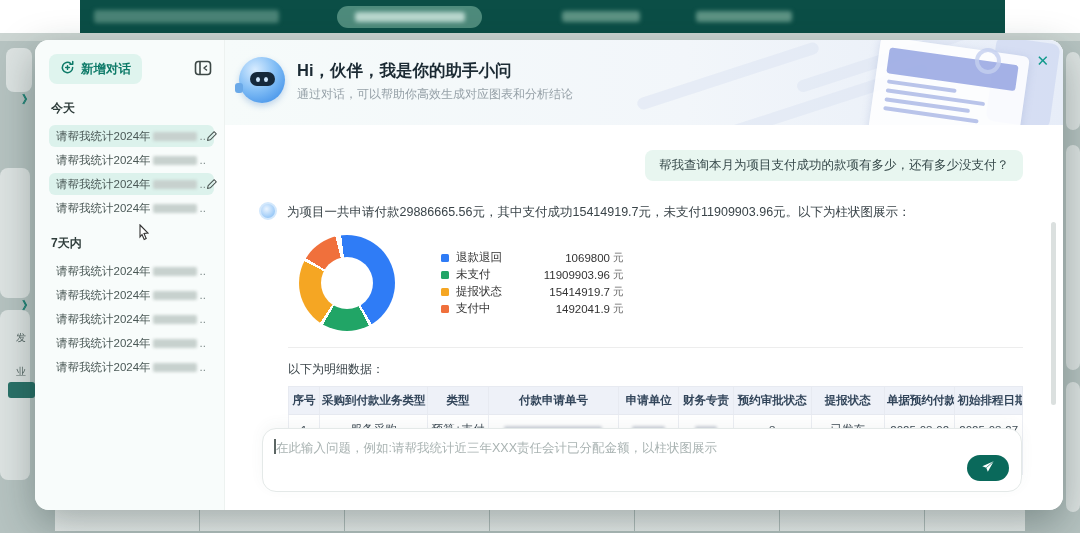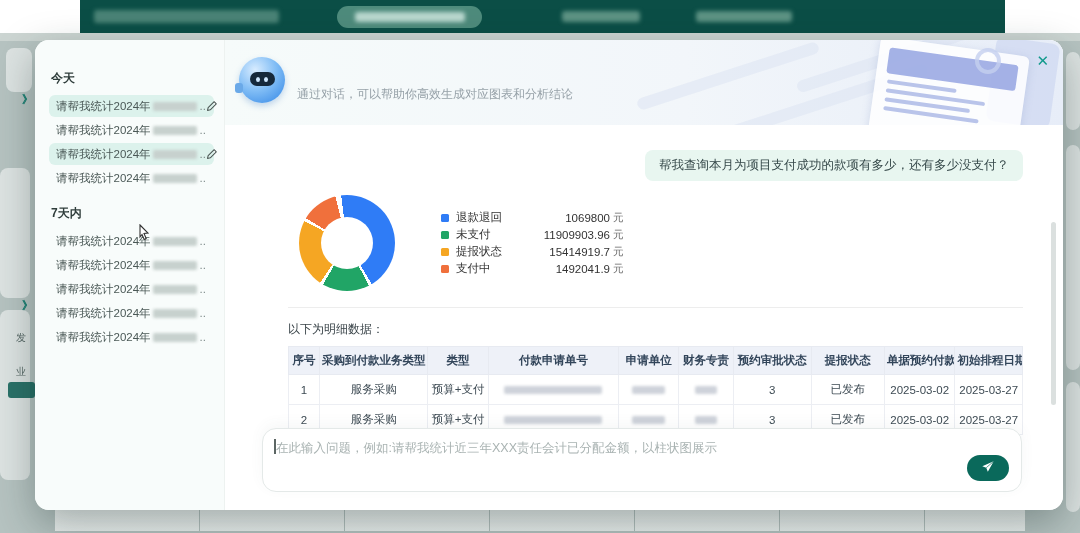--- a/index.html
+++ b/index.html
@@ -129,20 +129,41 @@
   <div class="bg-han" style="left:16px;top:365px;">业</div>
   <div class="bg-btn"></div>
   <div class="bg-card" style="left:1066px;top:52px;width:14px;height:78px;"></div>
   <div class="bg-card" style="left:1066px;top:145px;width:14px;height:225px;"></div>
   <div class="bg-card" style="left:1066px;top:382px;width:14px;height:130px;"></div>
   <div class="bg-grid"></div>
 
   <div class="modal">
 
     <div class="side">
+      <div class="side-top">
+        <button class="newchat">
+          <span>
+            <svg width="15" height="15" viewBox="0 0 16 16" fill="none">
+              <path d="M13.5 8a5.5 5.5 0 1 1-2.2-4.4" stroke="#0d7a68" stroke-width="1.6" stroke-linecap="round"></path>
+              <path d="M13.6 1.6v3h-3" stroke="#0d7a68" stroke-width="1.6" stroke-linecap="round" stroke-linejoin="round"></path>
+              <path d="M8 6v4M6 8h4" stroke="#0d7a68" stroke-width="1.5" stroke-linecap="round"></path>
+            </svg>
+          </span>
+          <span>新增对话</span>
+        </button>
+        <button class="collapse-btn">
+          <span>
+            <svg width="20" height="20" viewBox="0 0 20 20" fill="none">
+              <rect x="2.5" y="3.5" width="15" height="13" rx="3" stroke="#3c4745" stroke-width="1.6"></rect>
+              <path d="M7 4v12" stroke="#3c4745" stroke-width="1.6"></path>
+              <path d="M13.5 8l-2.5 2 2.5 2" stroke="#3c4745" stroke-width="1.5" stroke-linecap="round" stroke-linejoin="round"></path>
+            </svg>
+          </span>
+        </button>
+      </div>
 
       <div class="grp-label">今天</div>
       <div class="conv active">
         <span class="txt">请帮我统计2024年</span>
         <span class="blurline"></span>
         <span class="dots">..</span>
         <span class="acts">
           <button class="iconbtn">
             <svg width="12" height="12" viewBox="0 0 14 14" fill="none">
                 <path d="M9.5 2l2.5 2.5L5 11.5l-3.2.7.7-3.2L9.5 2z" stroke="#4a5553" stroke-width="1.2" stroke-linejoin="round"></path>
@@ -233,29 +254,34 @@
           </div>
           <div class="lens"></div>
         </div>
         <div class="robot">
           <div class="visor">
               <div class="eye l"></div>
               <div class="eye r"></div>
             </div>
           <div class="ear"></div>
         </div>
+        <div class="head-title">Hi，伙伴，我是你的助手小问</div>
         <div class="head-sub">通过对话，可以帮助你高效生成对应图表和分析结论</div>
         <button class="close-btn">✕</button>
       </div>
 
       <div class="content">
         <div class="user-row">
           <div class="user-bubble">帮我查询本月为项目支付成功的款项有多少，还有多少没支付？</div>
         </div>
 
+        <div class="answer-row">
+          <div class="mini-avatar"></div>
+          <div class="answer-text">为项目一共申请付款29886665.56元，其中支付成功15414919.7元，未支付11909903.96元。以下为柱状图展示：</div>
+        </div>
 
         <div class="chart-row">
           <div class="donut" style="background: conic-gradient(from -7deg, rgb(255, 255, 255) 0deg, rgb(255, 255, 255) 0deg, rgb(47, 124, 246) 0deg, rgb(47, 124, 246) 156deg, rgb(255, 255, 255) 156deg, rgb(255, 255, 255) 160deg, rgb(33, 165, 102) 160deg, rgb(33, 165, 102) 217deg, rgb(255, 255, 255) 217deg, rgb(255, 255, 255) 221deg, rgb(245, 166, 35) 221deg, rgb(245, 166, 35) 304deg, rgb(255, 255, 255) 304deg, rgb(255, 255, 255) 308deg, rgb(240, 112, 60) 308deg, rgb(240, 112, 60) 353deg, rgb(255, 255, 255) 353deg, rgb(255, 255, 255) 360deg);"></div>
           <div class="legend">
             <div class="lg-row">
               <span class="sw" style="background: rgb(47, 124, 246);"></span>
               <span class="lg-label">退款退回</span>
               <span class="lg-val">1069800</span>
               <span class="lg-unit">元</span>
             </div>

